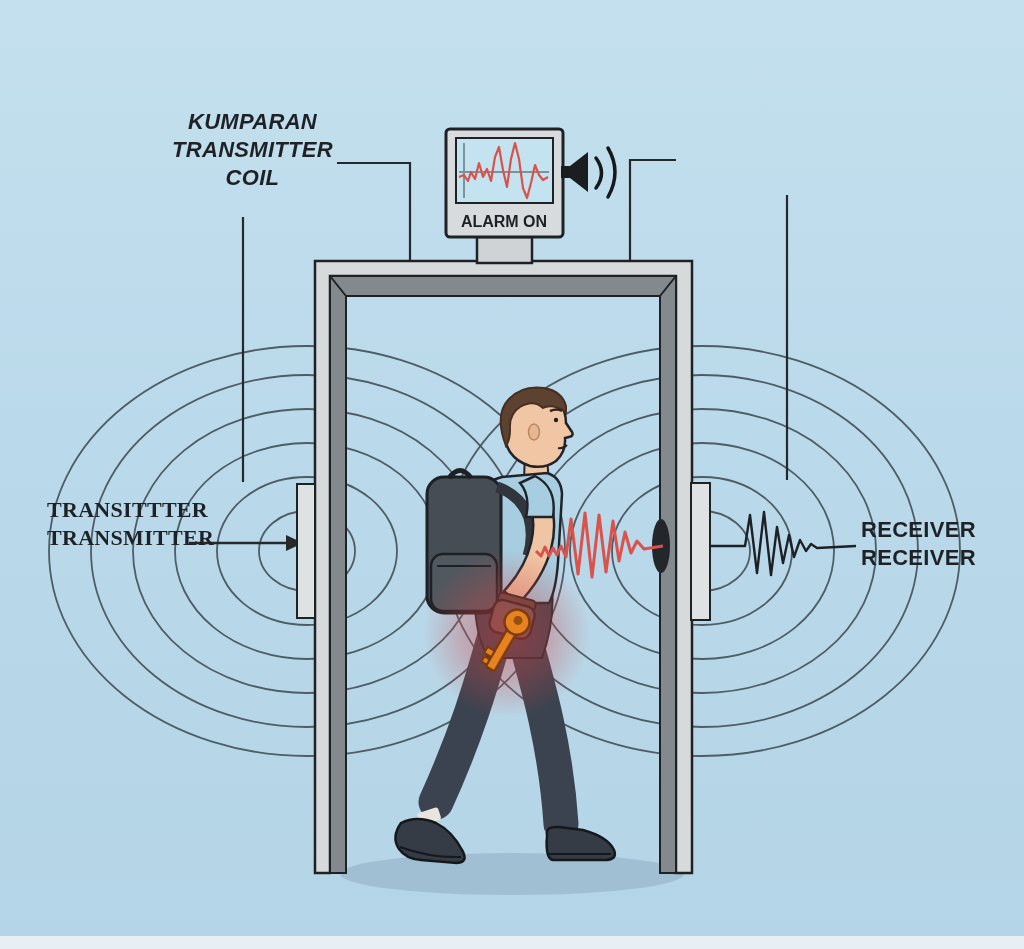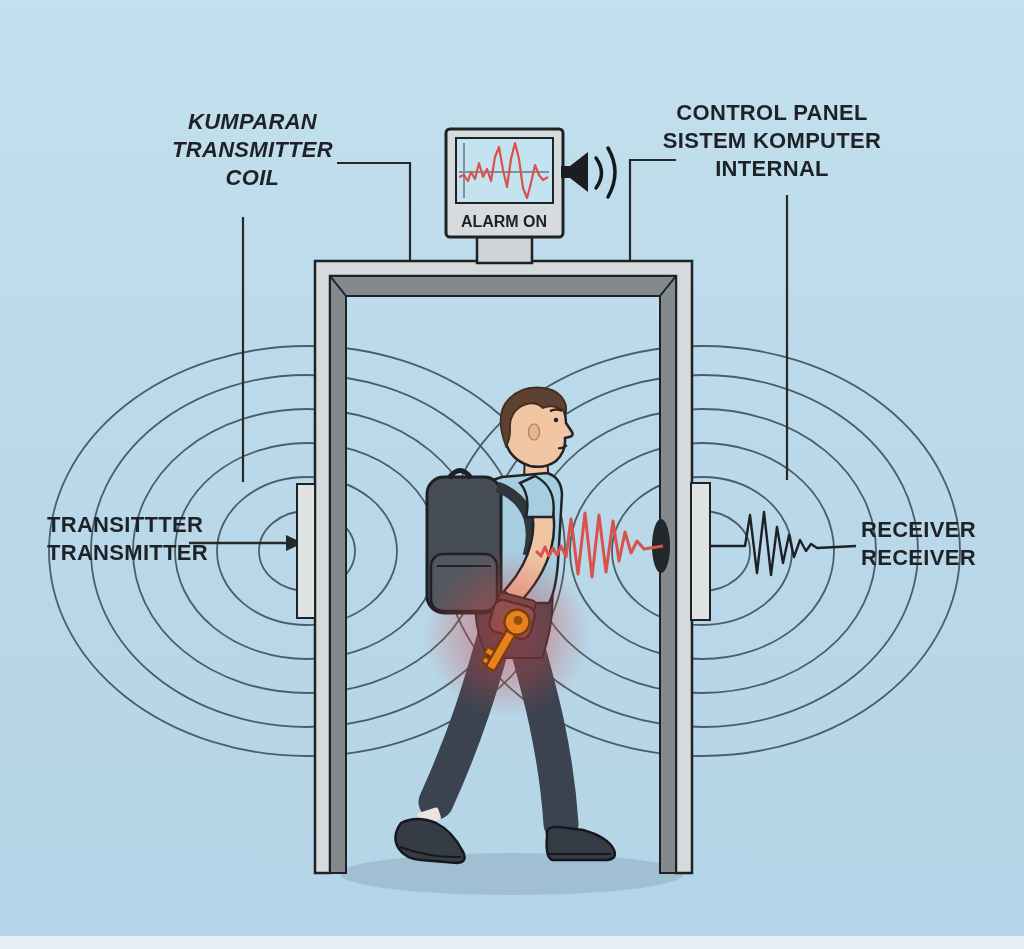--- a/index.html
+++ b/index.html
@@ -128,21 +128,18 @@
     <g fill="none" stroke="#16181b" stroke-width="3.5" stroke-linecap="round">
       <path d="M596,158 Q607,173 596,188"></path>
       <path d="M608,148 Q622,172 608,197"></path>
     </g>
   </g>
 </svg>
 
 <div class="label center" style="left:140px;top:108px;width:225px;font-style:italic;">KUMPARAN
 TRANSMITTER
 COIL</div>
-<div class="label center" style="left:648px;top:99px;width:248px;">CONTROL PANEL
-SISTEM KOMPUTER
-INTERNAL</div>
-<div class="label" style="left:47px;top:511px;">TRANSITTTER
+<div class="label" style="left:47px;top:496px;font-family:Liberation Serif, serif;">TRANSITTTER
 TRANSMITTER</div>
 <div class="label" style="left:861px;top:516px;">RECEIVER
 RECEIVER</div>
 
 </div>
 
 </body></html>

